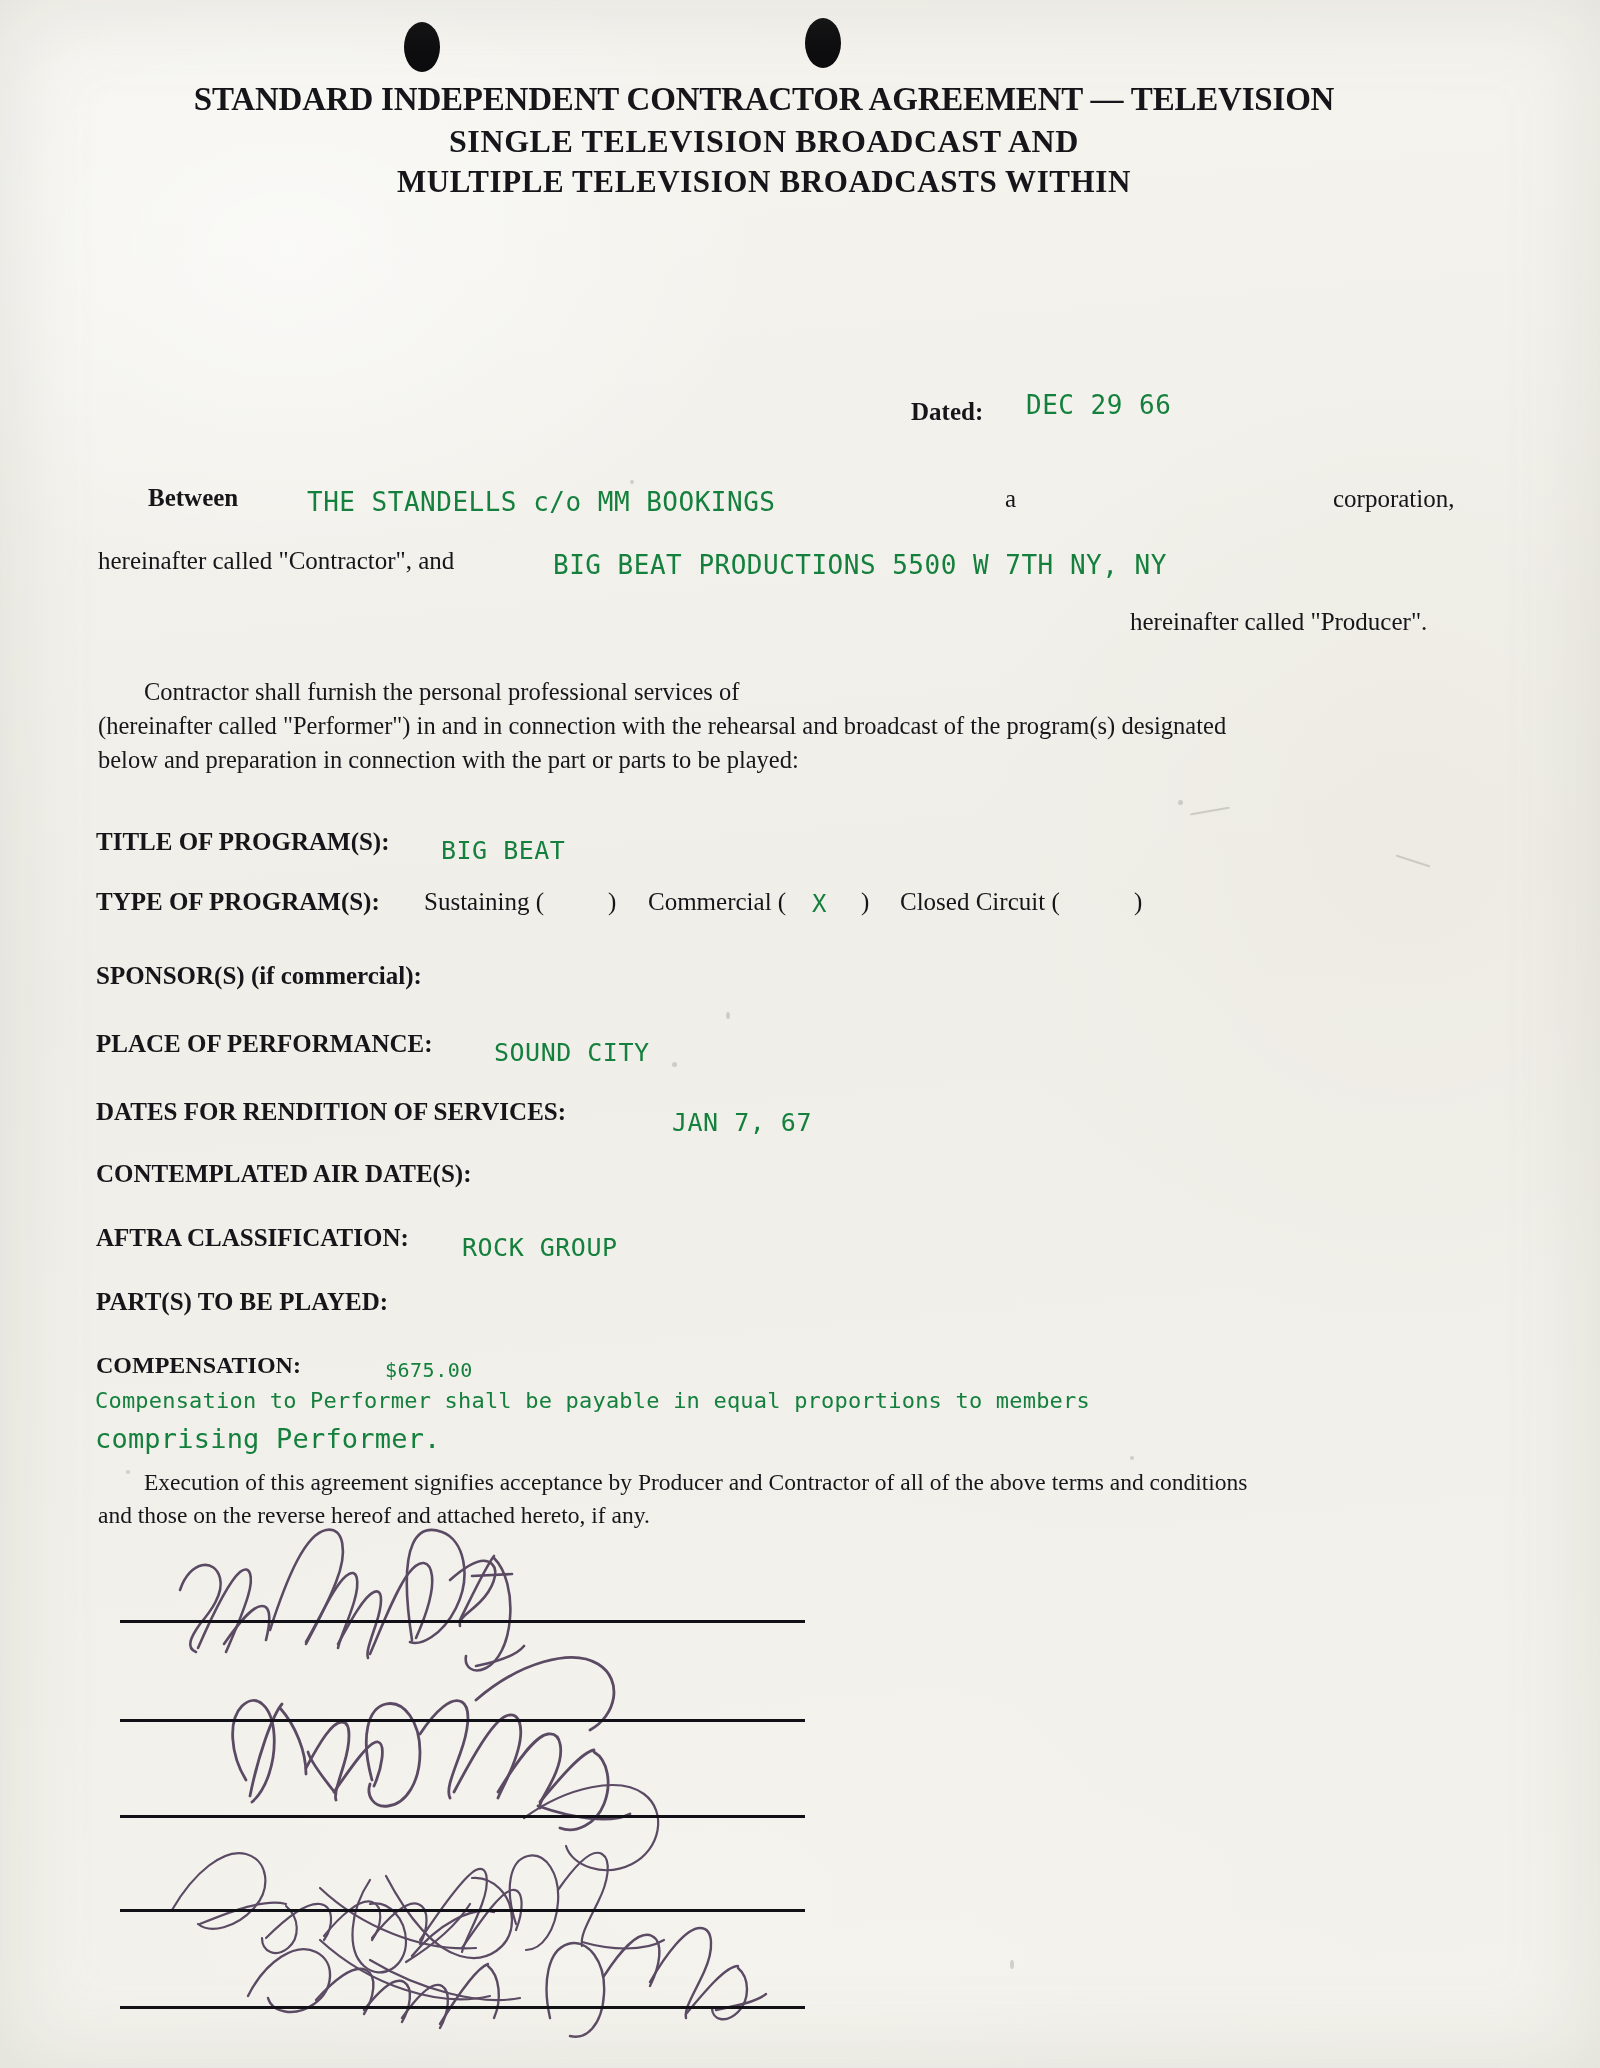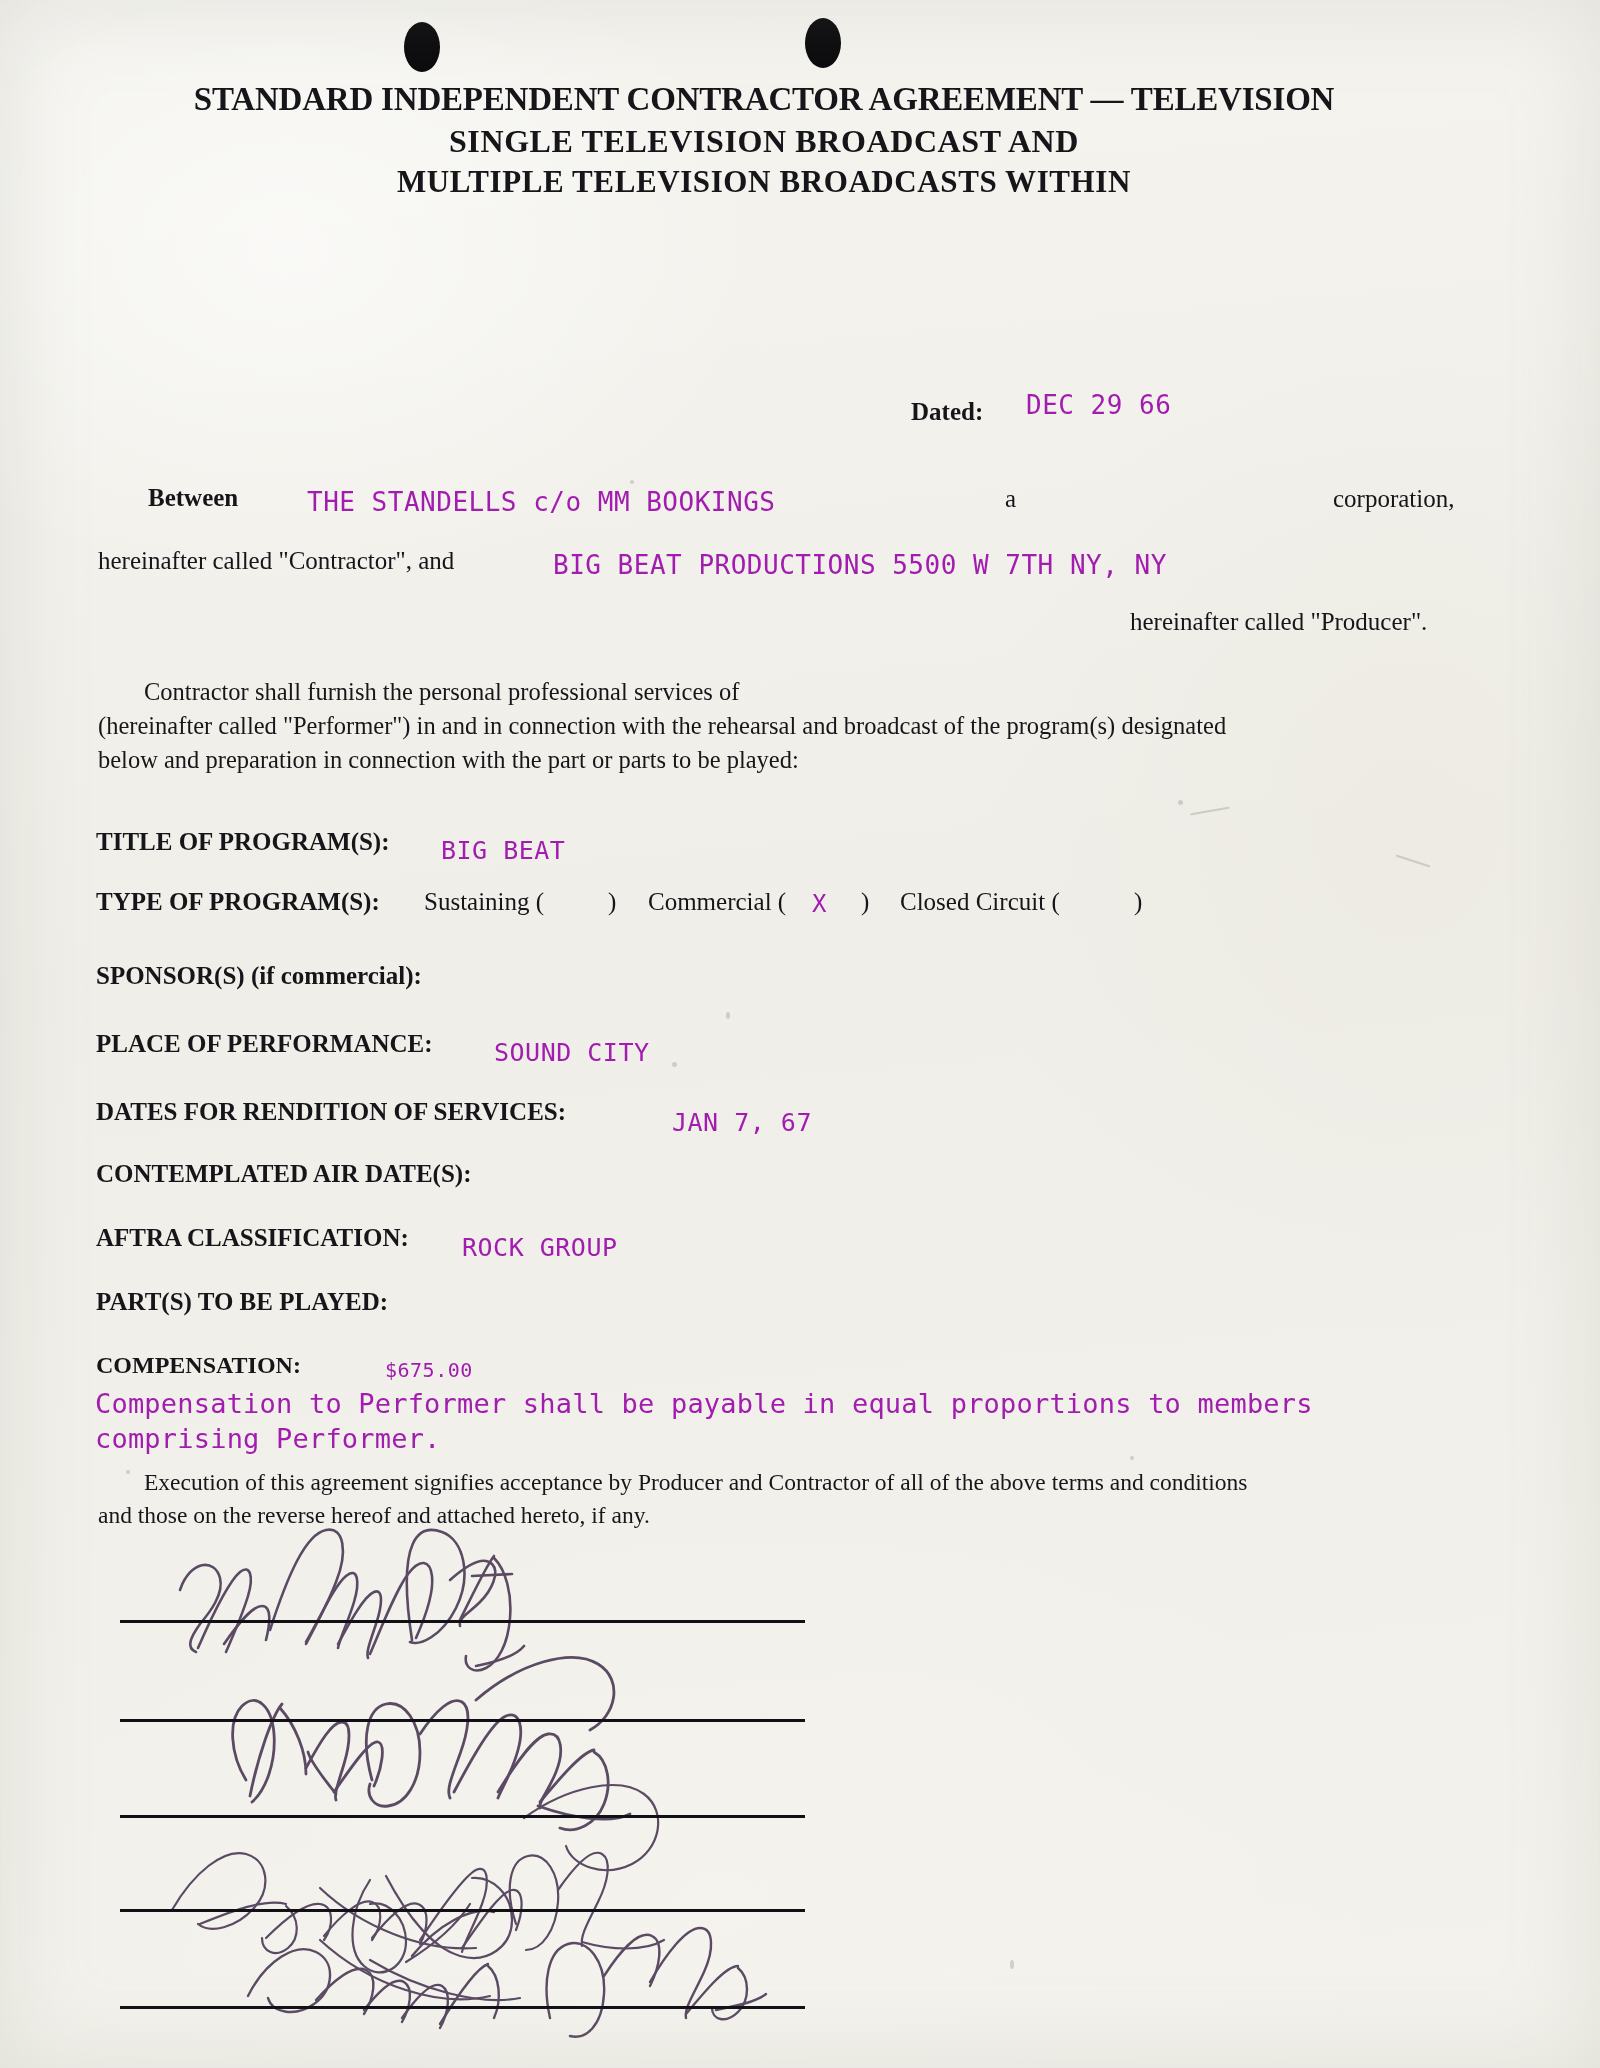--- a/index.html
+++ b/index.html
@@ -63,21 +63,21 @@
   .title-line.l2 { font-size: 32px; letter-spacing: 0.6px; }
   .title-line.l3 { font-size: 31px; letter-spacing: 0.6px; }
   .title-line.l4 { font-size: 31px; letter-spacing: 0.6px; }
 
   .abs { position: absolute; white-space: nowrap; }
 
   .ser { font-family: "Liberation Serif", "DejaVu Serif", serif; }
   .type {
     font-family: "DejaVu Sans Mono", "Liberation Mono", monospace;
     letter-spacing: 0.5px;
-    color: #a21caf;
+    color: #15803d;
   }
 
   .lbl-bold { font-weight: bold; font-size: 25px; }
   .lbl-reg  { font-size: 25px; }
 
   .para {
     position: absolute;
     font-size: 24.5px;
     line-height: 1.38;
     color: #17171b;
@@ -170,21 +170,21 @@
 
   <div class="abs lbl-bold ser" style="left:96px; top:1224px;">AFTRA CLASSIFICATION:</div>
   <div class="abs type typed-md" style="left:462px; top:1233px;">ROCK GROUP</div>
 
   <div class="abs lbl-bold ser" style="left:96px; top:1288px;">PART(S) TO BE PLAYED:</div>
   <div class="abs type typed-md" style="left:440px; top:1294px;"></div>
 
   <div class="abs lbl-bold ser" style="left:96px; top:1352px; font-size:24px;">COMPENSATION:</div>
   <div class="abs type" style="left:385px; top:1358px; font-size:20px;">$675.00</div>
 
-  <div class="abs type" style="left:95px; top:1388px; font-size:27px; letter-spacing:0.2px;">Compensation to Performer shall be payable in equal proportions to members</div>
+  <div class="abs type" style="left:95px; top:1388px; font-size:22px; letter-spacing:0.2px;">Compensation to Performer shall be payable in equal proportions to members</div>
   <div class="abs type" style="left:95px; top:1423px; font-size:27px; letter-spacing:0.2px;text-align:center;">comprising  Performer.</div>
 
   <div class="para" style="left:98px; top:1466px; width:1400px; font-size:23.5px; line-height:1.42;">
     <div style="text-indent:46px;">Execution of this agreement signifies acceptance by Producer and Contractor of all of the above terms and conditions</div>
     <div>and those on the reverse hereof and attached hereto, if any.</div>
   </div>
 
   <svg class="sig-ink" style="left:120px; top:1520px;" width="760" height="520" viewBox="0 0 760 520">
 
     <g stroke-width="2.6">

